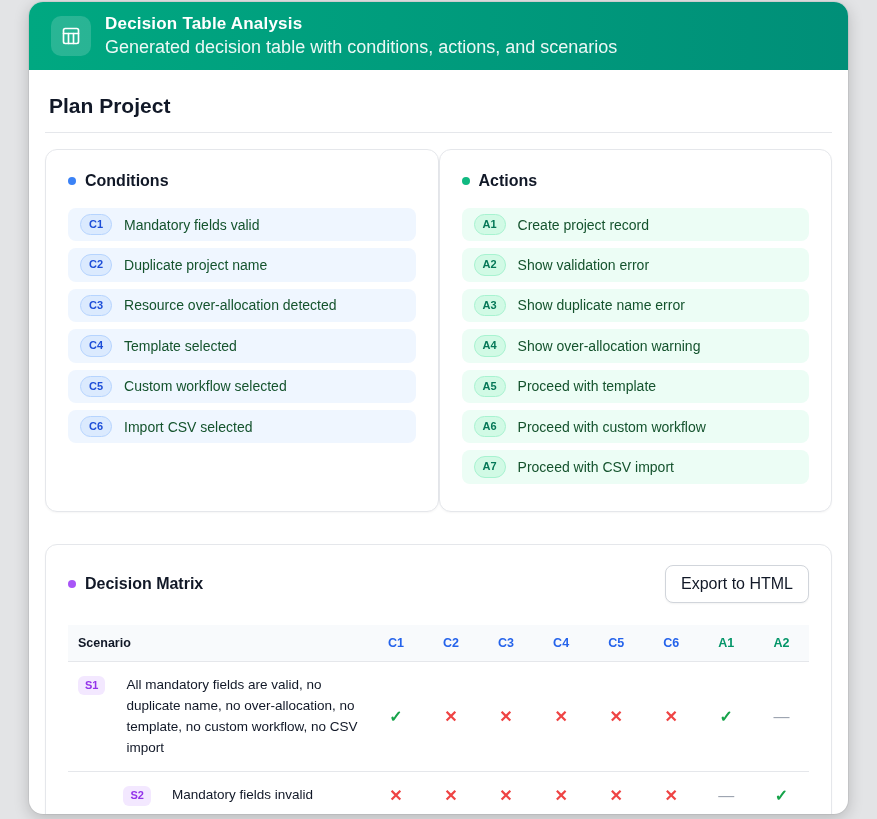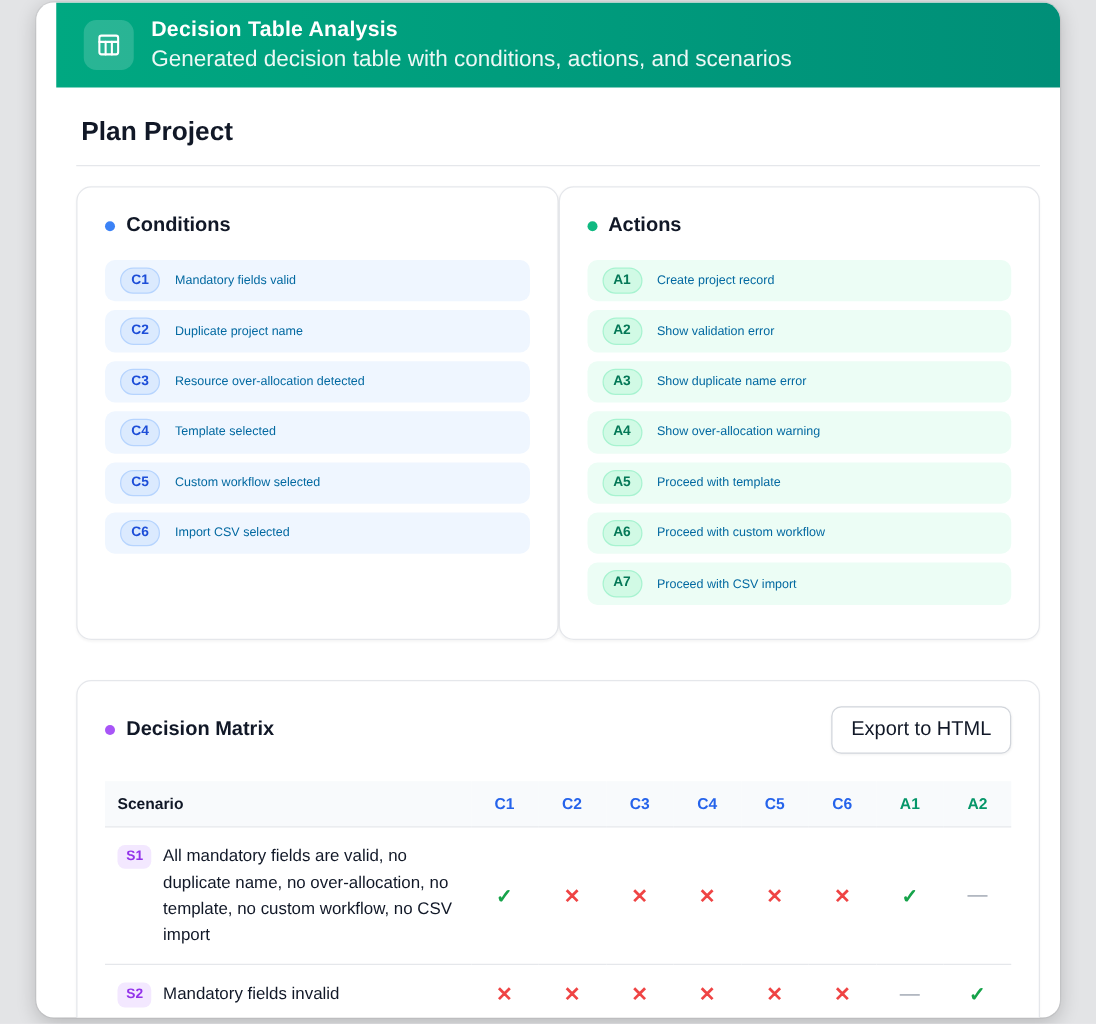--- a/index.html
+++ b/index.html
@@ -10,21 +10,20 @@
     font-family: "Liberation Sans", sans-serif;
     overflow: hidden;
   }
   .app {
     width: 819px; height: 812px;
     margin: 2px auto 0;
     background: #ffffff;
     border-radius: 14px;
     box-shadow: 0 4px 16px rgba(0,0,0,.20), 0 0 0 1px rgba(0,0,0,.05);
     overflow: hidden;
-    padding-left: 16px;
   }
   
   .hdr {
     height: 68px;
     display: flex; align-items: center; gap: 14px;
     padding: 0 22px;
     background: linear-gradient(90deg, #00a881, #008f78);
   }
   .hdr-icon {
     width: 40px; height: 40px; flex: 0 0 40px;
@@ -60,42 +59,42 @@
   }
   .list-item.cond { background: #eff6ff; }
   .list-item.act  { background: #ecfdf5; }
   .badge {
     font-size: 11px; font-weight: 700;
     padding: 2px 8px; border-radius: 999px; line-height: 1.4;
   }
   .badge-blue  { color: #1d4ed8; background: #dbeafe; border: 1px solid #b6d4fe; }
   .badge-green { color: #047857; background: #d1fae5; border: 1px solid #a7f3d0; }
   .badge-purple{ color: #9333ea; background: #f3e8ff; border-radius: 6px; padding: 2px 7px; }
-  .item-label { font-size: 10px; color: #0369a1; }
+  .item-label { font-size: 14px; color: #14532d; }
   
   .matrix { margin-top: 32px; padding-bottom: 6px; }
   .matrix-head { display: flex; justify-content: space-between; align-items: center; margin-bottom: 22px; }
   .matrix-head .card-head { margin: 0; }
   .export-btn {
     font-family: inherit; font-size: 16px; font-weight: 500;
     color: #111827; background: #fff;
     border: 1px solid #d1d5db; border-radius: 8px;
     padding: 9px 15px; cursor: pointer;
     box-shadow: 0 1px 2px rgba(0,0,0,.05);
   }
   table { width: 100%; border-collapse: collapse; }
   thead tr { background: #f8fafc; border-bottom: 1px solid #e5e7eb; }
   th { padding: 11px 8px; font-size: 12.5px; font-weight: 700; text-align: center; width: 55px; }
   th.col-scenario { text-align: left; color: #111827; font-weight: 600; padding-left: 10px; width: 300px; }
   th.col-cond { color: #2563eb; }
   th.col-act  { color: #059669; }
   tbody tr + tr { border-top: 1px solid #e5e7eb; }
   td { padding: 12px 8px; vertical-align: middle; }
   td.scenario-cell { padding: 13px 10px; }
-  .scenario-wrap { display: flex; align-items: flex-start; gap: 9px; }
+  .scenario-wrap { display: flex; align-items: flex-start; gap: 21px; justify-content: center; }
   .scenario-wrap .badge-purple { margin-top: 1px; flex: 0 0 auto; }
   .scenario-label { font-size: 13.5px; color: #111827; line-height: 1.55; max-width: 245px; }
   td.val { text-align: center; font-size: 16px; }
   td.val-check { color: #16a34a; font-weight: 700; }
   td.val-cross { color: #ef4444; font-weight: 700; }
   td.val-dash  { color: #9ca3af; font-weight: 400; }
 </style>
 </head>
 <body>
 

